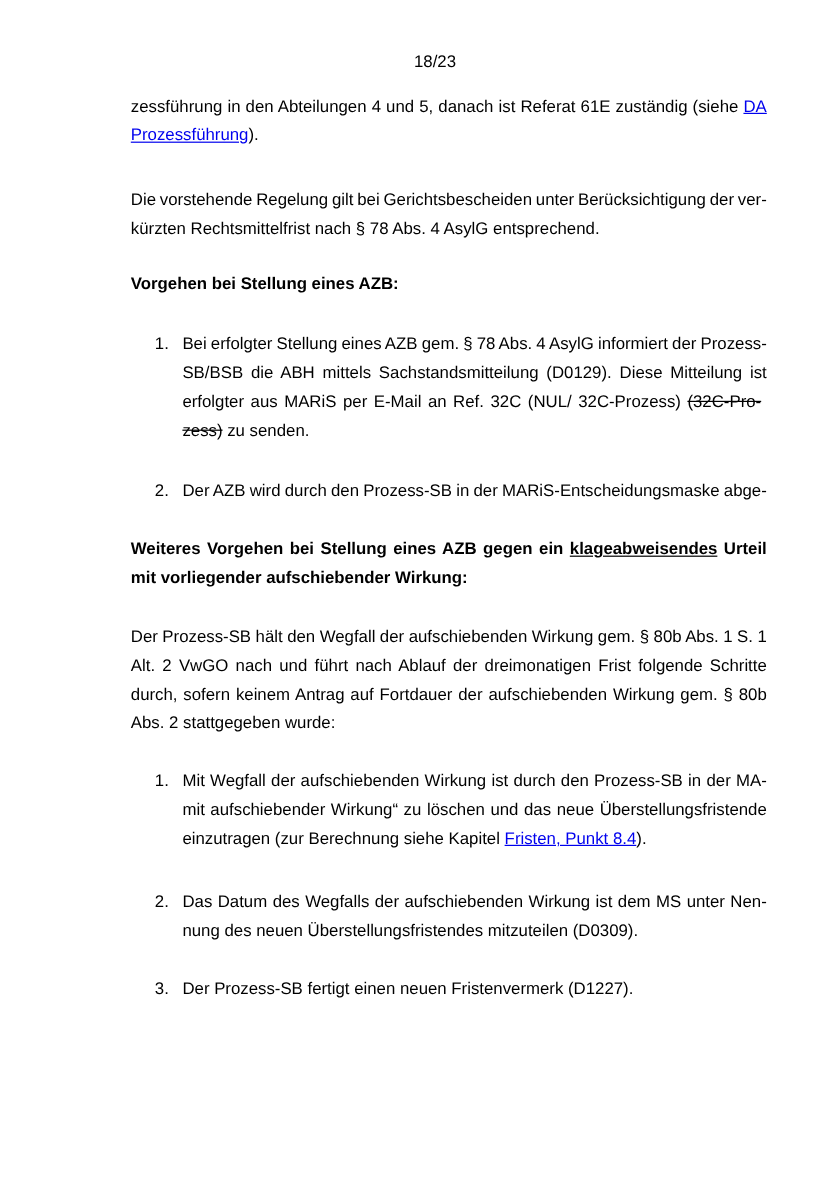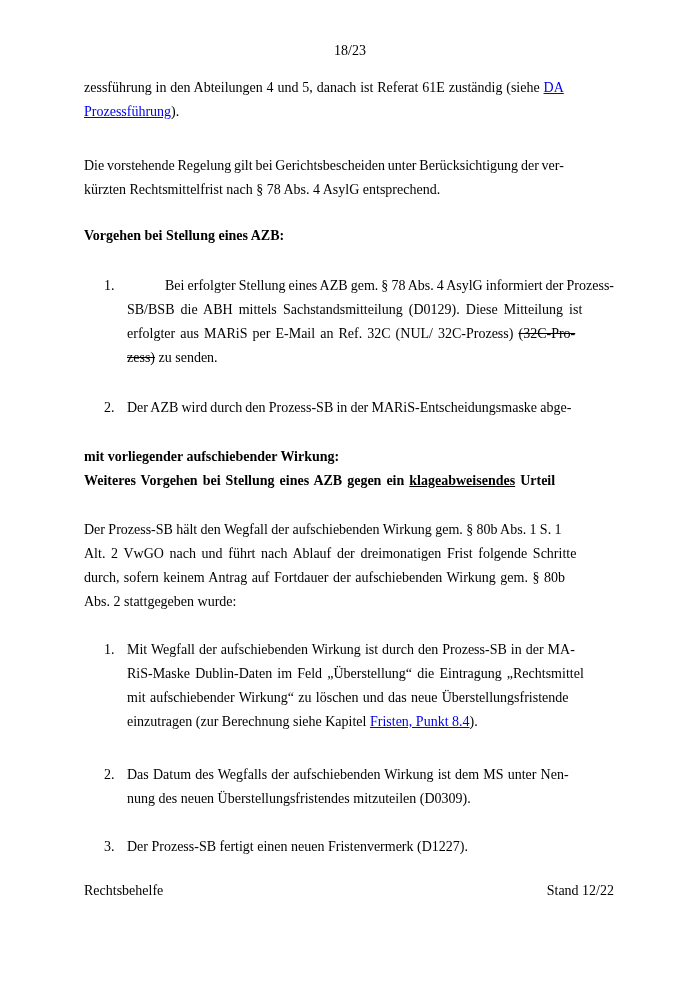--- a/index.html
+++ b/index.html
@@ -2,25 +2,26 @@
 <html><head>
 <meta charset="utf-8">
 <style>
   html, body { margin: 0; padding: 0; background: #e8e8e8; }
   .page {
     position: relative;
     width: 700px;
     height: 990px;
     background: var(--bg, #ffffff);
     color: var(--fg, #000000);
-    font-family: Liberation Serif, serif;
+    font-family: Liberation Sans, sans-serif;
     font-size: 14px;
     overflow: hidden;
     box-sizing: border-box;
     padding-top: 39px;
+    padding-left: 25px;
   }
   .pageno {
     text-align: center;
     line-height: 24px;
   }
   .content {
     margin-left: 84px;
     margin-right: 86px; 
   }
   .line {
@@ -89,50 +90,45 @@
             <div class="line"><span class="strike">zess)</span><span> zu senden.</span></div>
           </div>
         </div>
         <div id="block-4" class="block list-item">
           <span class="num">2.</span>
           <div class="lines">
             <div class="line" style="word-spacing: -0.357639px;"><span>Der AZB wird durch den Prozess-SB in der MARiS-Entscheidungsmaske abge-</span></div>
           </div>
         </div>
         <div id="block-5" class="block heading">
+          <div class="line" style="word-spacing: 1.51562px;"><span>Weiteres Vorgehen bei Stellung eines AZB gegen ein </span><span class="underline">klageabweisendes</span><span> Urteil</span></div>
           <div class="line"><span>mit vorliegender aufschiebender Wirkung:</span></div>
-          <div class="line" style="word-spacing: 1.51562px;"><span>Weiteres Vorgehen bei Stellung eines AZB gegen ein </span><span class="underline">klageabweisendes</span><span> Urteil</span></div>
         </div>
         <div id="block-6" class="block paragraph">
           <div class="line" style="word-spacing: -0.146205px;"><span>Der Prozess-SB hält den Wegfall der aufschiebenden Wirkung gem. § 80b Abs. 1 S. 1</span></div>
           <div class="line" style="word-spacing: 2.14323px;"><span>Alt. 2 VwGO nach und führt nach Ablauf der dreimonatigen Frist folgende Schritte</span></div>
           <div class="line" style="word-spacing: 0.991477px;"><span>durch, sofern keinem Antrag auf Fortdauer der aufschiebenden Wirkung gem. § 80b</span></div>
           <div class="line"><span>Abs. 2 stattgegeben wurde:</span></div>
         </div>
         <div id="block-7" class="block list-item">
           <span class="num">1.</span>
           <div class="lines">
             <div class="line" style="word-spacing: 0.508523px;"><span>Mit Wegfall der aufschiebenden Wirkung ist durch den Prozess-SB in der MA-</span></div>
-            <div class="line" style="word-spacing: 1.65625px;"><span>RiS-Maske Dublin-Daten im Feld „Überstellung“ die Eintragung „Rechtsmittel</span></div>
             <div class="line" style="word-spacing: 0.757812px;"><span>mit aufschiebender Wirkung“ zu löschen und das neue Überstellungsfristende</span></div>
             <div class="line"><span>einzutragen (zur Berechnung siehe Kapitel </span><a class="link" href="#">Fristen, Punkt 8.4</a><span>).</span></div>
           </div>
         </div>
         <div id="block-8" class="block list-item">
           <span class="num">2.</span>
           <div class="lines">
             <div class="line" style="word-spacing: 0.649148px;"><span>Das Datum des Wegfalls der aufschiebenden Wirkung ist dem MS unter Nen-</span></div>
             <div class="line"><span>nung des neuen Überstellungsfristendes mitzuteilen (D0309).</span></div>
           </div>
         </div>
         <div id="block-9" class="block list-item">
           <span class="num">3.</span>
           <div class="lines">
             <div class="line"><span>Der Prozess-SB fertigt einen neuen Fristenvermerk (D1227).</span></div>
           </div>
         </div>
       </div>
-    <div class="footer">
-      <span>Rechtsbehelfe</span>
-      <span>Stand 12/22</span>
-    </div>
   </div>
 </div>
 
 </body></html>

